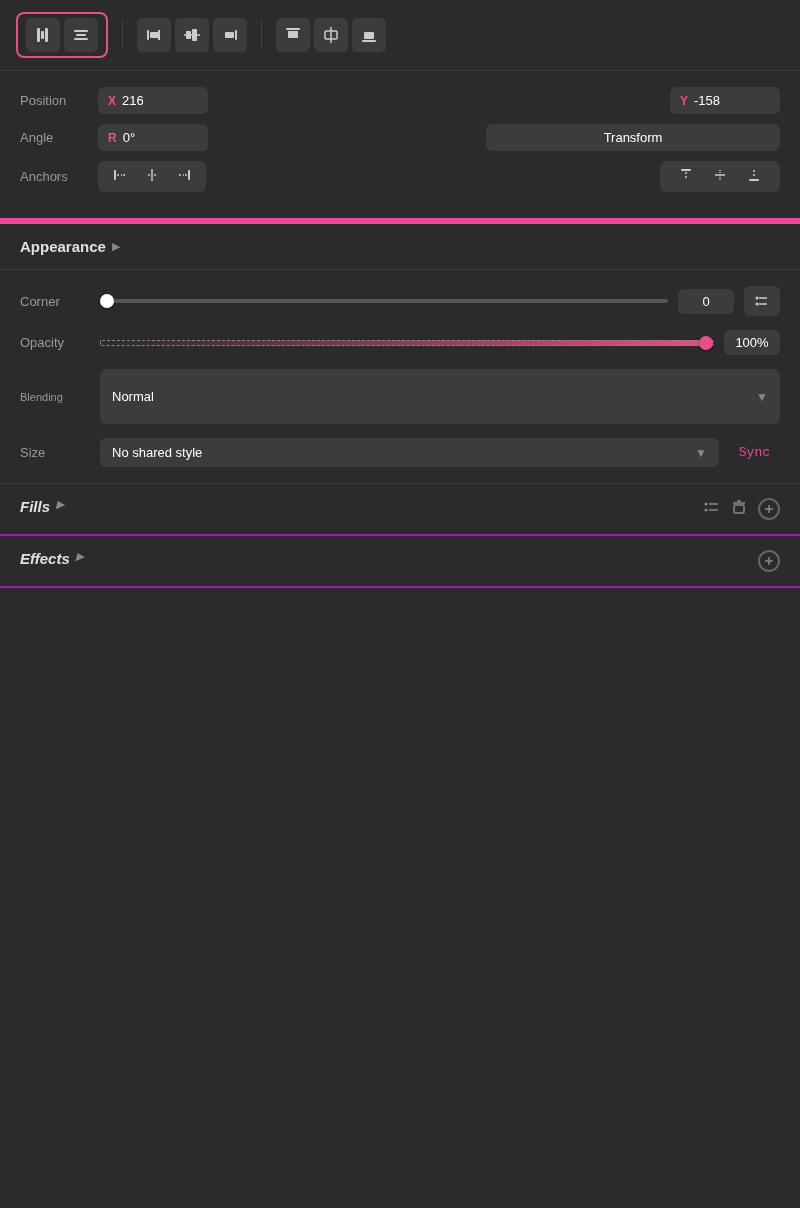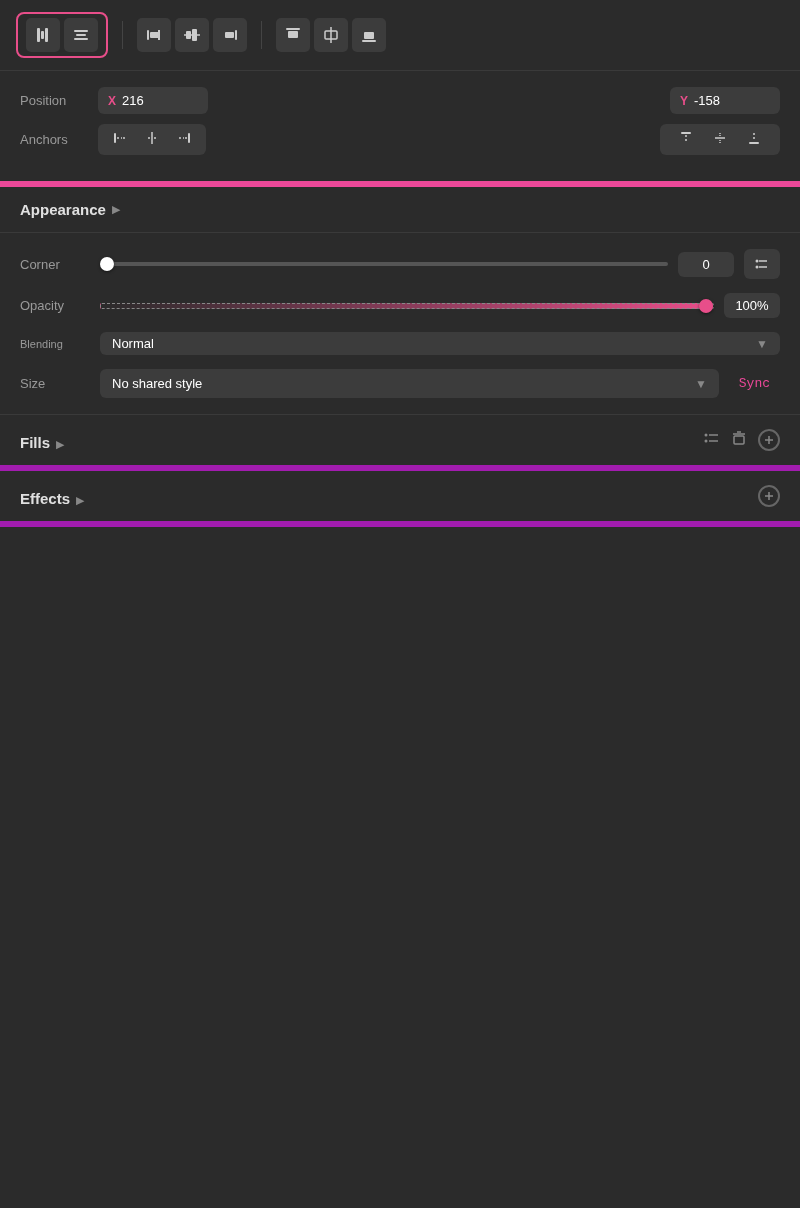--- a/index.html
+++ b/index.html
@@ -304,21 +304,21 @@
       flex-shrink: 0;
     }
 
     .dropdown {
       flex: 1;
       background: #3c3c3c;
       border: none;
       border-radius: 6px;
       color: #fff;
       font-size: 13px;
-      padding: 4px 12px;
+      padding: 20px 12px;
       display: flex;
       align-items: center;
       justify-content: space-between;
       cursor: pointer;
     }
 
     .dropdown-arrow {
       color: #888;
       font-size: 12px;
     }
@@ -361,24 +361,25 @@
       font-family: Liberation Mono, monospace;
     }
 
     
     svg {
       fill: currentColor;
     }
 
     .fills-header, .borders-header, .effects-header {
       display: flex;
-      align-items: flex-end;
+      align-items: flex-start;
       padding: 14px 20px;
-      border-bottom: 6px solid #a21caf;
-      cursor: pointer;
+      border-bottom: 2px solid #a21caf;
+      cursor: pointer;
+      font-style: italic;
     }
 
     .section-title-plain {
       font-size: 15px;
       font-weight: 600;
       color: #e0e0e0;
     }
 
     .plus-circle {
       width: 22px;
@@ -480,20 +481,29 @@
         <span class="input-value">216</span>
       </div>
       <div style="flex:1"></div>
       <div class="prop-input">
         <span class="coord-label y">Y</span>
         <span class="input-value">-158</span>
       </div>
     </div>
 
 
+    <div class="prop-row">
+      <span class="prop-label">Angle</span>
+      <div class="prop-input">
+        <span class="coord-label r">R</span>
+        <span class="input-value">0°</span>
+      </div>
+      <div style="flex:1"></div>
+      <button class="transform-btn">Transform</button>
+    </div>
 
     <div class="prop-row">
       <span class="prop-label">Anchors</span>
       <div class="anchors-group">
         <button class="anchor-btn">
           <svg width="16" height="16" viewBox="0 0 16 16">
             <rect x="2" y="3" width="2" height="10" rx="1"></rect>
             <line x1="5" y1="8" x2="10" y2="8" stroke="currentColor" stroke-width="1.5" stroke-dasharray="2,2"></line>
             <line x1="11" y1="8" x2="13" y2="8" stroke="currentColor" stroke-width="1.5"></line>
           </svg>

